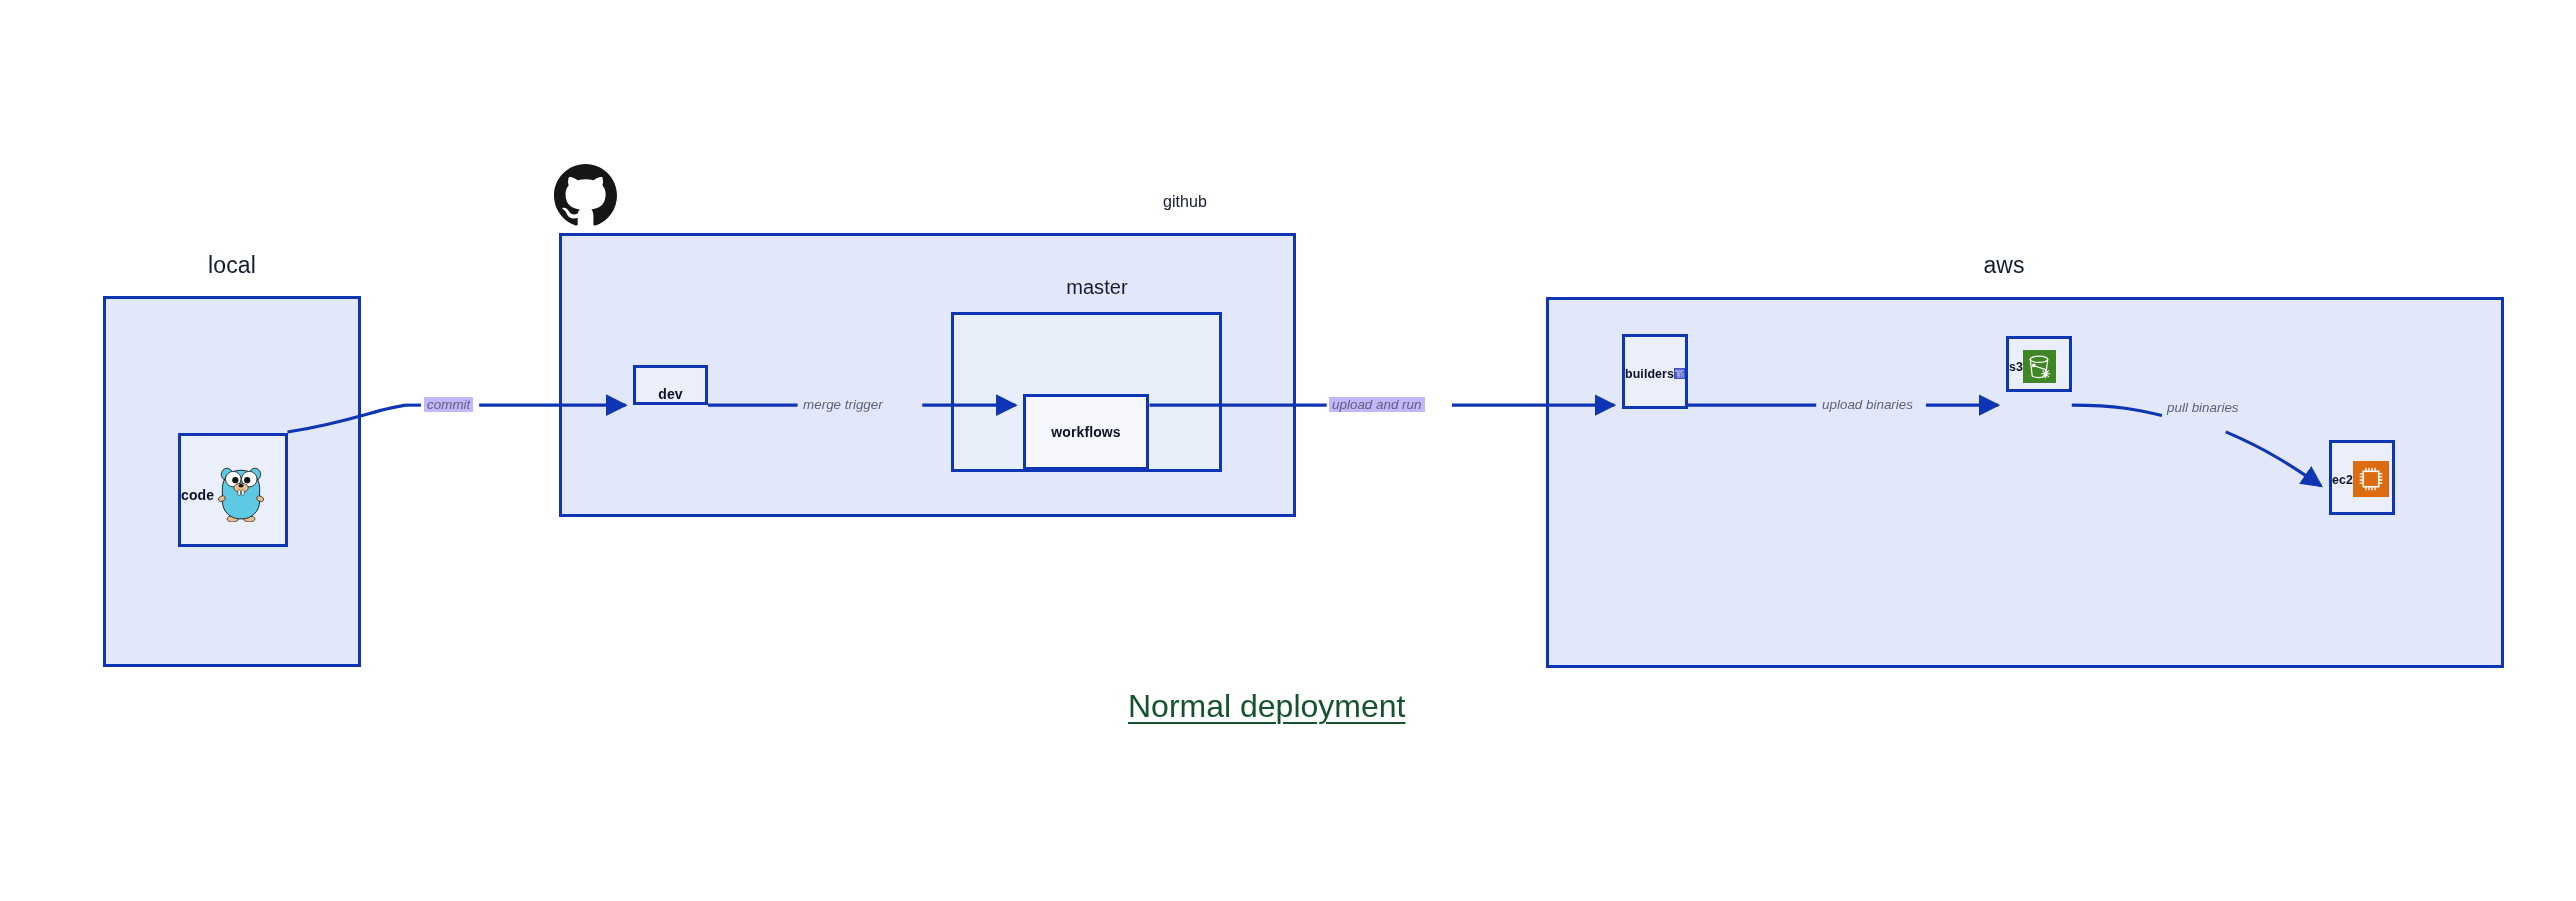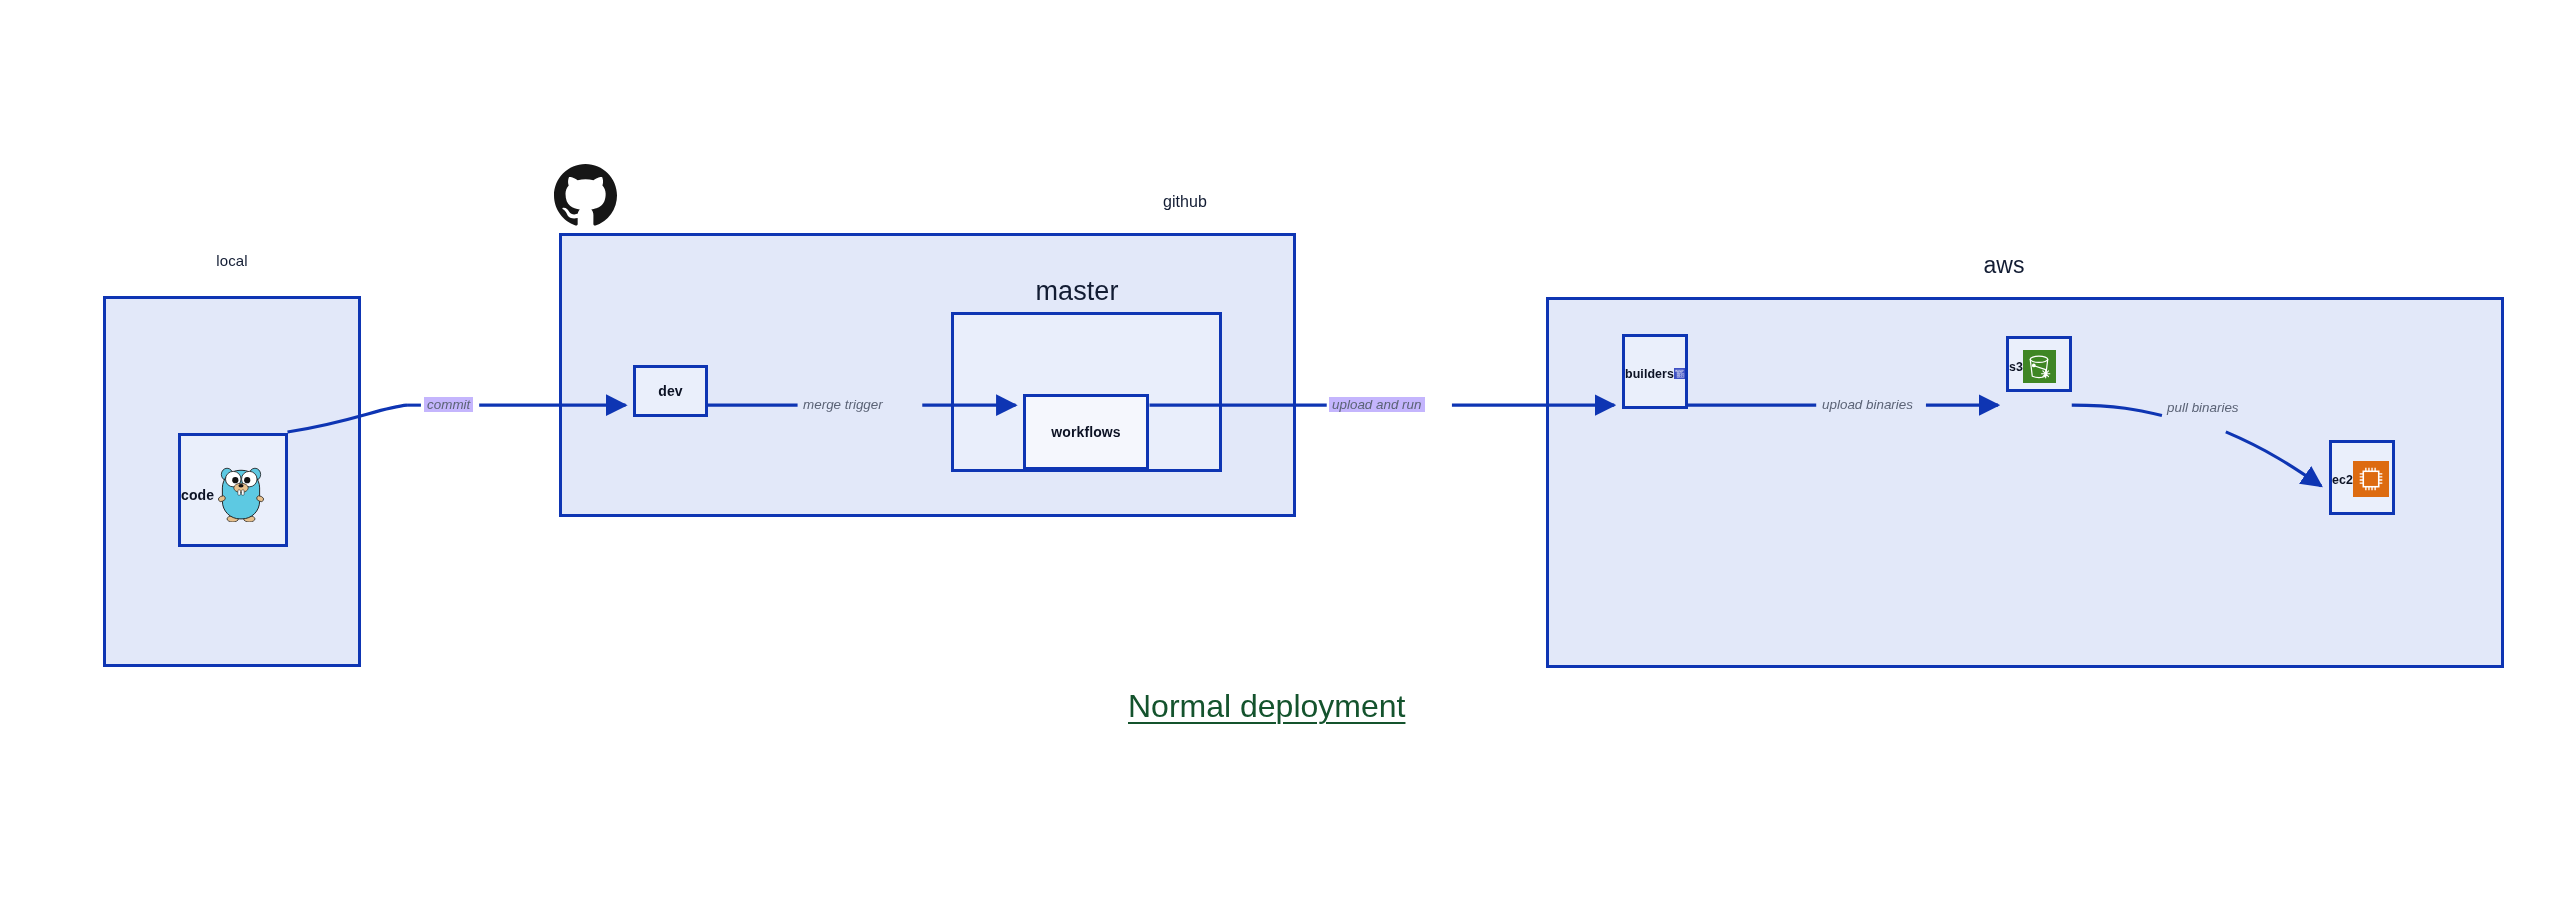--- a/index.html
+++ b/index.html
@@ -112,21 +112,21 @@
   <svg id="github-logo" width="63" height="63" viewBox="0 0 16 16" style="left:554px; top:164px;">
     <path fill="#161616" d="M8 0C3.58 0 0 3.58 0 8c0 3.54 2.29 6.53 5.47 7.59.4.07.55-.17.55-.38
       0-.19-.01-.82-.01-1.49-2.01.37-2.53-.49-2.69-.94-.09-.23-.48-.94-.82-1.13-.28-.15-.68-.52-.01-.53.63-.01
       1.08.58 1.23.82.72 1.21 1.87.87 2.33.66.07-.52.28-.87.51-1.07-1.78-.2-3.64-.89-3.64-3.95
       0-.87.31-1.59.82-2.15-.08-.2-.36-1.02.08-2.12 0 0 .67-.21 2.2.82.64-.18 1.32-.27
       2-.27.68 0 1.36.09 2 .27 1.53-1.04 2.2-.82 2.2-.82.44 1.1.16 1.92.08
       2.12.51.56.82 1.27.82 2.15 0 3.07-1.87 3.75-3.65 3.95.29.25.54.73.54 1.48 0
       1.07-.01 1.93-.01 2.2 0 .21.15.46.55.38A8.01 8.01 0 0 0 16 8c0-4.42-3.58-8-8-8z"></path>
   </svg>
 
-  <div class="group-label" style="left:103px; top:252px; width:258px; font-size:15px;">local</div>
+  <div class="group-label" style="left:103px; top:252px; width:258px; font-size:23px;">local</div>
   <div class="group" style="left:103px; top:296px; width:258px; height:371px;"></div>
 
   <div class="node" style="left:178px; top:433px; width:110px; height:114px;">
     <div class="node-label" style="margin-top:9.3px;">code</div>
 
     <svg class="icon-tile" width="54" height="61" viewBox="0 0 104 118" style="margin-top:3.1px;">
 
       <ellipse cx="25" cy="26" rx="11" ry="12" fill="#5dc9e2" stroke="#1b1b1b" stroke-width="1.6"></ellipse>
       <ellipse cx="79" cy="26" rx="11" ry="12" fill="#5dc9e2" stroke="#1b1b1b" stroke-width="1.6"></ellipse>
 
@@ -147,24 +147,24 @@
       <ellipse cx="52" cy="48" rx="5" ry="3.4" fill="#131313"></ellipse>
 
       <rect x="46" y="56" width="5" height="10" rx="1.2" fill="#ffffff" stroke="#1b1b1b" stroke-width="1"></rect>
       <rect x="53" y="56" width="5" height="10" rx="1.2" fill="#ffffff" stroke="#1b1b1b" stroke-width="1"></rect>
     </svg>
   </div>
 
   <div class="group-label" style="left:1077px; top:193px; width:216px; font-size:16px;">github</div>
   <div class="group" style="left:559px; top:233px; width:737px; height:284px;"></div>
 
-  <div class="group-label" style="left:951px; top:276px; width:252px; font-size:27px;">master</div>
+  <div class="group-label" style="left:971px; top:276px; width:252px; font-size:20px;">master</div>
   <div class="group nested" style="left:951px; top:312px; width:271px; height:160px;"></div>
 
-  <div class="node" style="left:633px; top:365px; width:75px; height:52px; justify-content:center;">
+  <div class="node" style="left:633px; top:365px; width:75px; height:40px; justify-content:center;align-items:flex-end;">
     <div class="node-label">dev</div>
   </div>
 
   <div class="node plain" style="left:1023px; top:394px; width:126px; height:76px;">
     <div class="node-label">workflows</div>
   </div>
 
   <div class="group-label" style="left:1875px; top:252px; width:258px; font-size:23px;">aws</div>
   <div class="group" style="left:1546px; top:297px; width:958px; height:371px;"></div>
 

